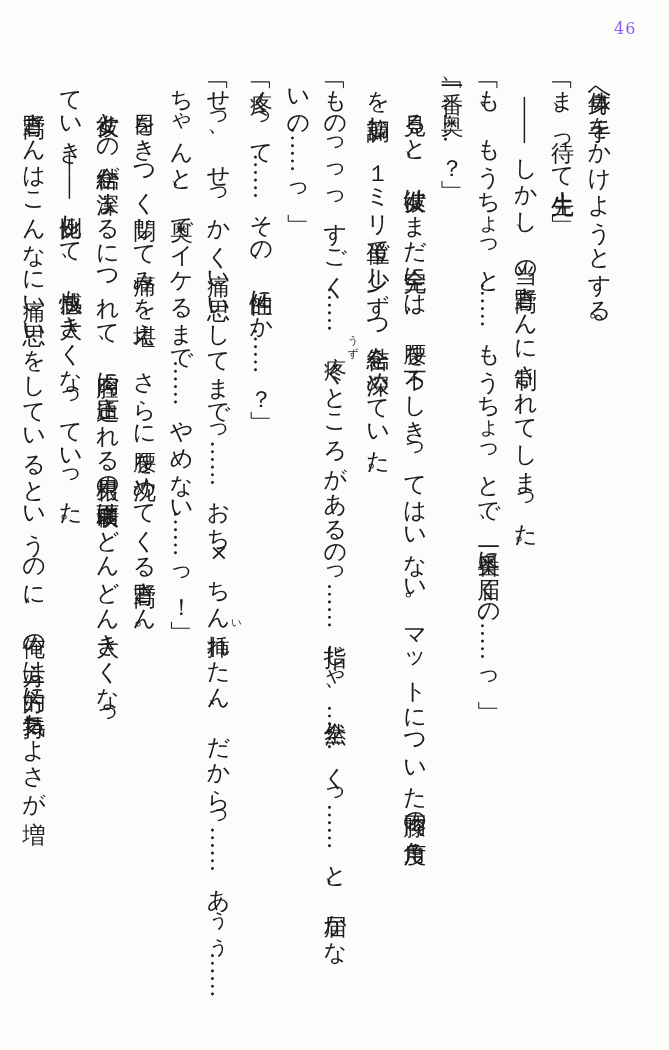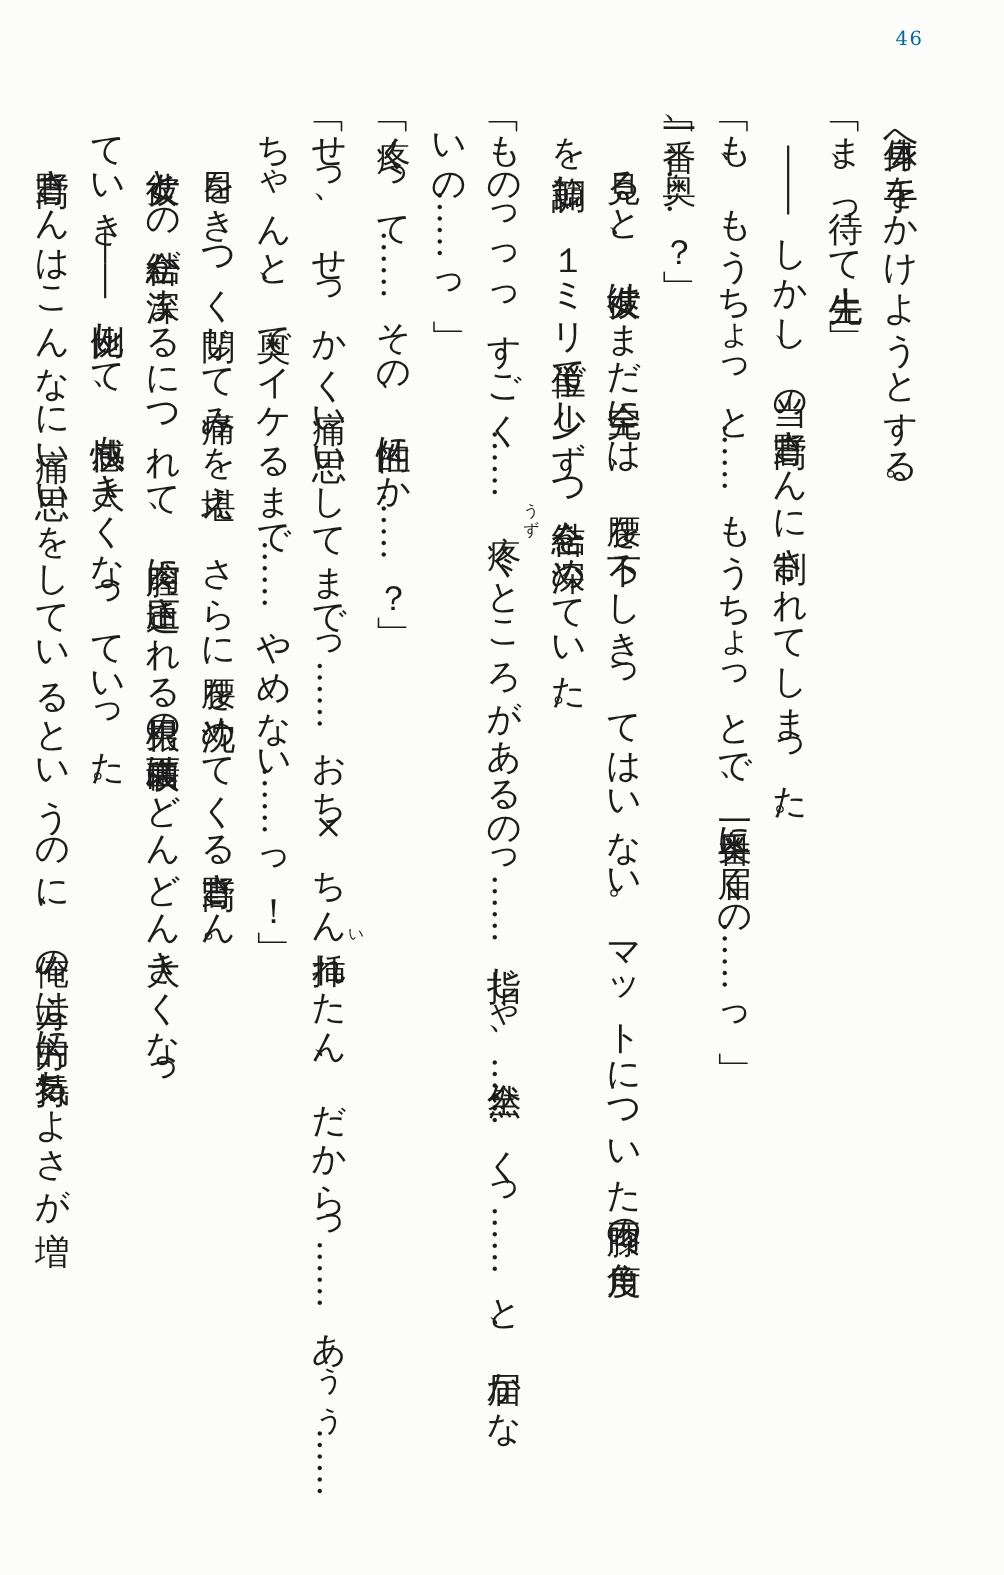--- a/index.html
+++ b/index.html
@@ -10,24 +10,24 @@
     position: relative;
     width: 669px;
     height: 1050px;
     background: #fcfcfa;
     overflow: hidden;
     font-family: "DejaVu Serif", "Liberation Serif", serif;
   }
   .page-number {
     position: absolute;
     top: 19px;
-    left: 597px;
-    font-size: 13px;
+    left: 614px;
+    font-size: 16px;
     letter-spacing: 1px;
-    color: #0369a1;
+    color: #8b5cf6;
   }
   .text-block {
     position: absolute;
     top: 74px;
     right: 51px;
     height: 924px;
     writing-mode: vertical-rl;
     -webkit-writing-mode: vertical-rl;
     text-orientation: mixed;
     font-size: 23px;

